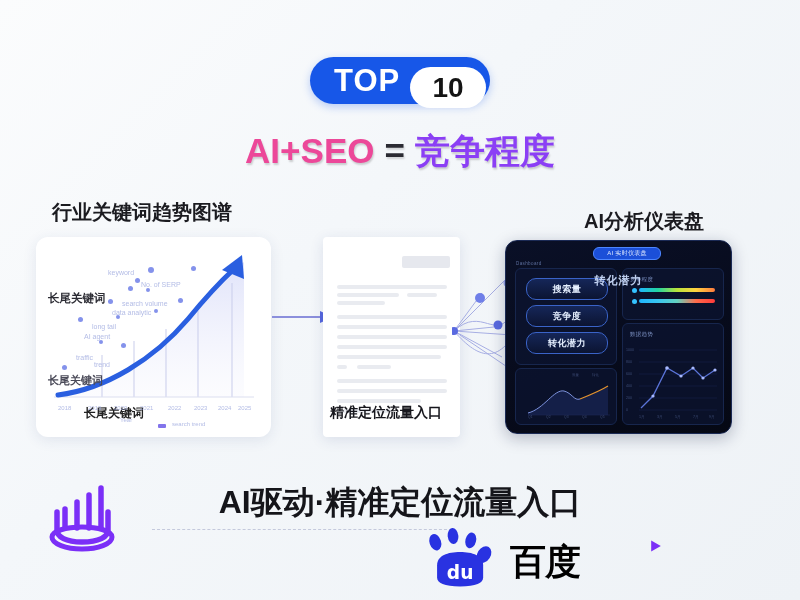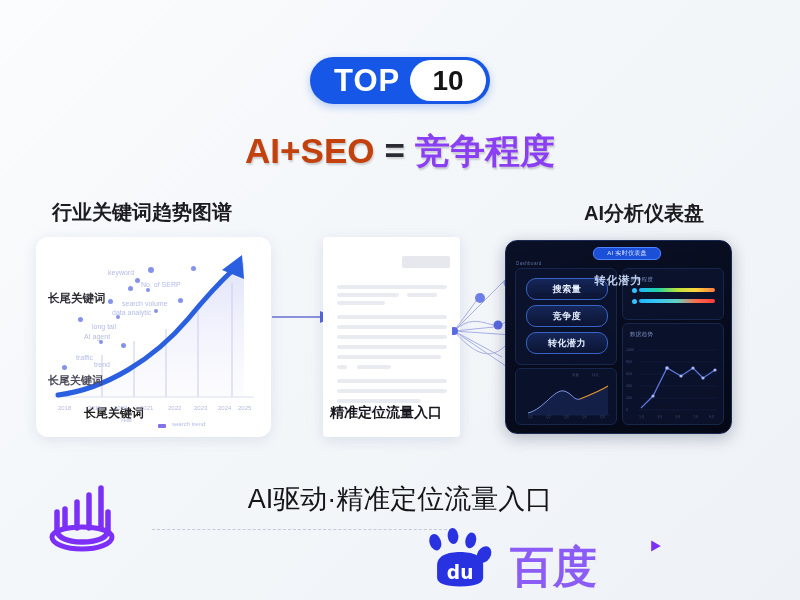--- a/index.html
+++ b/index.html
@@ -16,43 +16,43 @@
     position:absolute;left:310px;top:57px;width:180px;height:47px;
     background:#1757e8;border-radius:26px;
     box-shadow:0 3px 8px rgba(23,87,232,.28);
     display:flex;align-items:center;
   }
   .top-badge .word{
     color:#ffffff;font-weight:bold;font-size:31px;letter-spacing:1px;
     margin-left:24px;
   }
   .top-badge .numpill{
-    position:absolute;right:4px;top:3px;width:76px;height:41px;
+    position:absolute;right:4px;top:10px;width:76px;height:41px;
     background:#ffffff;border-radius:22px;
     display:flex;align-items:center;justify-content:center;
   }
   .top-badge .numpill span{
     color:#141414;font-weight:bold;font-size:28px;letter-spacing:0px;
   }
 
   
   .headline{
     position:absolute;left:0;right:0;top:128px;text-align:center;
     font-size:35px;font-weight:bold;white-space:nowrap;
   }
-  .headline .red{color:#c2410c;text-shadow:1px 2px 2px rgba(0,0,0,.18);}
+  .headline .red{color:#ec4899;text-shadow:1px 2px 2px rgba(0,0,0,.18);}
   .headline .eq{color:#2b2b33;margin:0 10px;text-shadow:1px 2px 2px rgba(0,0,0,.14);}
   .headline .purple{color:#8b3ff5;text-shadow:1px 2px 2px rgba(0,0,0,.18);}
 
   
   .cap{
     position:absolute;font-size:20px;font-weight:bold;color:#1b1b20;white-space:nowrap;
   }
   .cap-left{left:52px;top:199px;}
-  .cap-right{left:584px;top:200px;}
+  .cap-right{left:584px;top:208px;}
 
   
   .card-left{
     position:absolute;left:36px;top:237px;width:235px;height:200px;
     background:#ffffff;border-radius:12px;
     box-shadow:0 3px 14px rgba(40,60,120,.10);
     overflow:hidden;
   }
   .card-left .inner{position:absolute;inset:0;}
   .lbl-tail{
@@ -123,34 +123,34 @@
   .gbar.g2{top:30px;width:76px;background:linear-gradient(90deg,#1fb6ff,#39c6f0,#63d2c0,#ff6b4a,#ff3b3b);}
   .gdot{position:absolute;width:5px;height:5px;border-radius:50%;background:#35c2ff;left:9px;}
   .overlay-txt{
     position:absolute;left:0;right:0;top:32px;text-align:center;
     font-size:11px;font-weight:bold;color:#cfe0ff;opacity:.92;letter-spacing:1px;
   }
 
   
   .slogan{
     position:absolute;left:0;right:0;top:481px;text-align:center;
-    font-size:27px;font-weight:normal;color:#15151a;white-space:nowrap;
+    font-size:32px;font-weight:bold;color:#15151a;white-space:nowrap;
   }
   .dashline{
     position:absolute;left:152px;top:529px;width:300px;height:0;
     border-top:1px dashed #b9bfd6;opacity:.8;
   }
 
   
   .baricon{position:absolute;left:44px;top:482px;width:88px;height:76px;}
 
   
   .logos{position:absolute;left:415px;top:520px;width:340px;height:70px;}
   .baidu-text{
-    position:absolute;left:95px;top:18px;font-size:44px;font-weight:bold;color:#8b5cf6;
+    position:absolute;left:95px;top:18px;font-size:36px;font-weight:bold;color:#000000;
     letter-spacing:-1px;
   }
   .google{
     position:absolute;left:185px;top:10px;font-size:47px;font-weight:normal;
     letter-spacing:-1px;font-family:"DejaVu Sans",sans-serif;
   }
   .google b{font-weight:normal;}
   .g-blue{color:#4285f4;}.g-red{color:#ea4335;}.g-yellow{color:#fbbc05;}.g-green{color:#34a853;}
 </style>
 </head>

